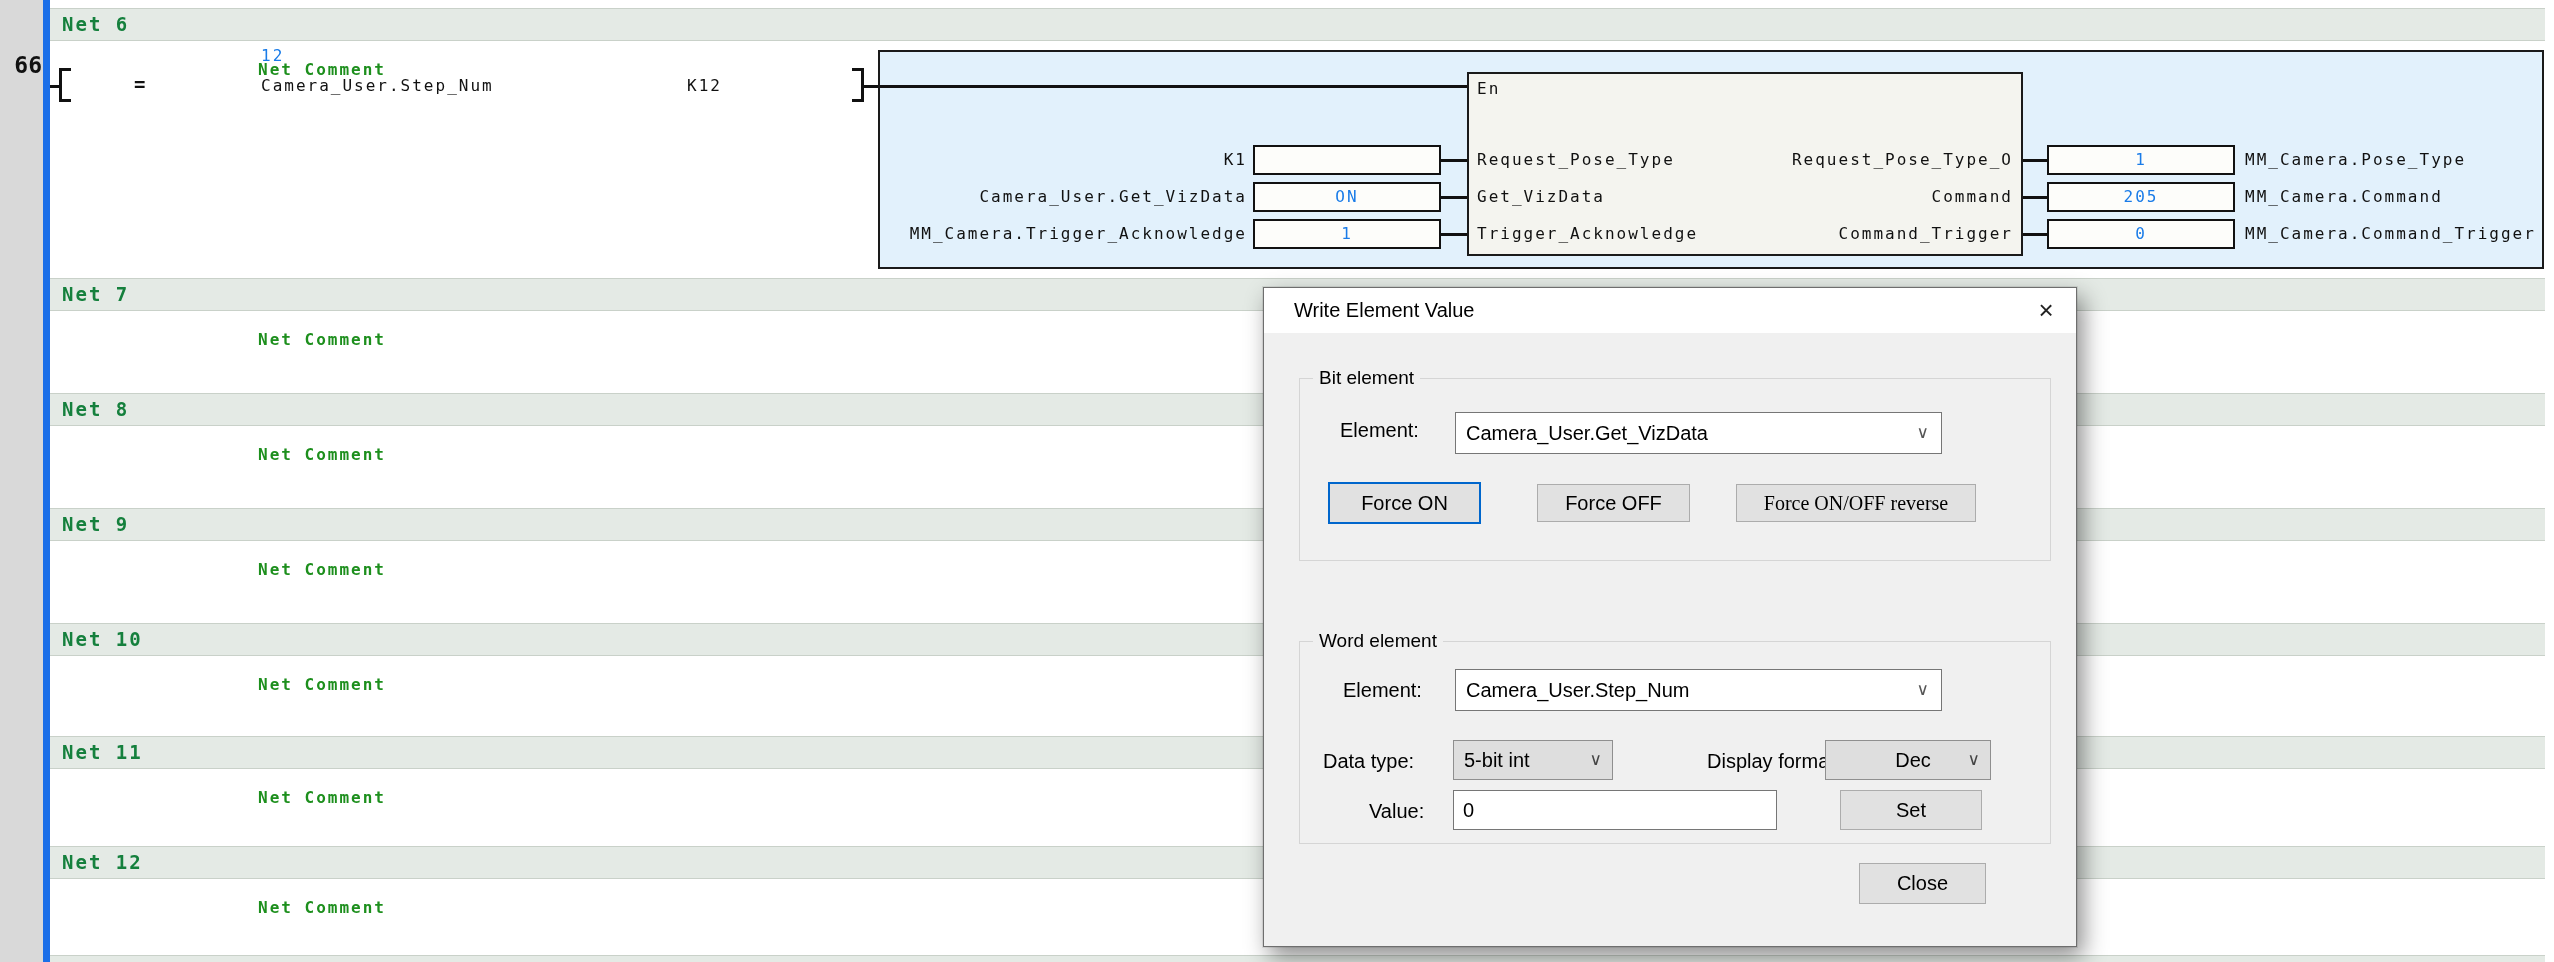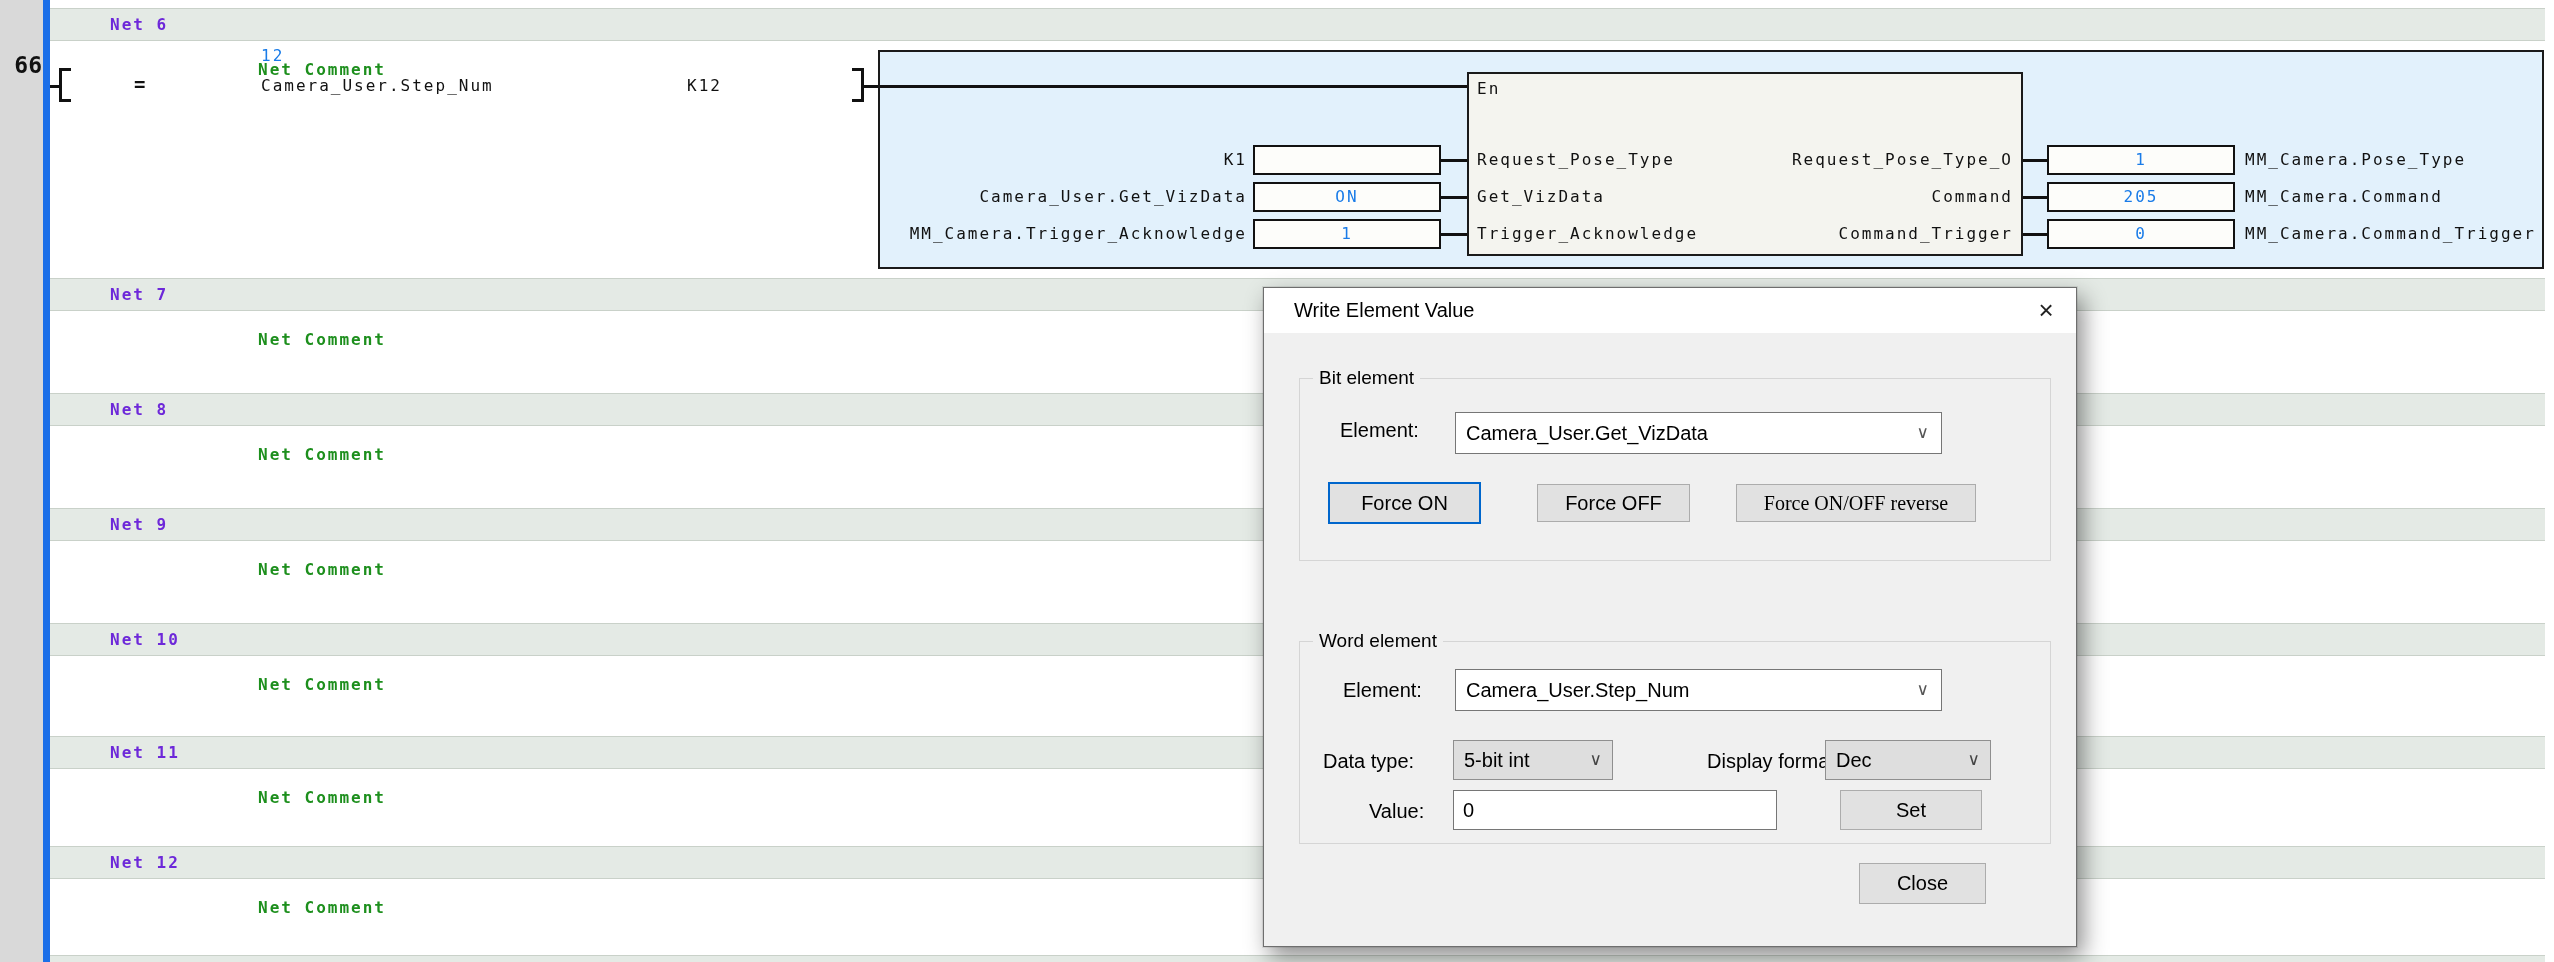--- a/index.html
+++ b/index.html
@@ -8,22 +8,22 @@
             font-family:"DejaVu Sans Mono", monospace; }
 
   
   .gutter   { position:absolute; left:0; top:0; width:43px; height:962px; background:#d9d9d9; }
   .rail     { position:absolute; left:43px; top:0; width:7px; height:962px; background:#1b6fe8; }
   .rung-num { position:absolute; left:2px; width:40px; text-align:right;
               font-size:23px; font-weight:bold; color:#111; letter-spacing:0; }
 
   .net-header { position:absolute; left:50px; width:2495px; height:33px;
                 background:#e4eae5; border-top:1px solid #c9d1c9; border-bottom:1px solid #c9d1c9; }
-  .net-label  { position:absolute; left:12px; top:0; line-height:31px; font-size:16px;
-                font-weight:bold; color:#6d28d9; letter-spacing:2px;margin-left:48px; }
+  .net-label  { position:absolute; left:12px; top:0; line-height:31px; font-size:19px;
+                font-weight:bold; color:#15803d; letter-spacing:2px; }
   .net-comment{ position:absolute; left:208px; top:0; line-height:31px; font-size:16px;
                 font-weight:bold; color:#1d8f1d; letter-spacing:2px;margin-top:45px; }
 
   .lad-txt { position:absolute; font-size:16px; line-height:20px; color:#111; letter-spacing:2px; white-space:nowrap; }
   .mon-val { color:#1a7ce8; }
   .hwire   { position:absolute; height:3px; background:#111; }
   .brk-l   { position:absolute; width:12px; height:34px;
              border-left:3px solid #111; border-top:3px solid #111; border-bottom:3px solid #111; }
   .brk-r   { position:absolute; width:12px; height:34px;
              border-right:3px solid #111; border-top:3px solid #111; border-bottom:3px solid #111; }
@@ -179,21 +179,21 @@
       <div class="combo" style="left:155px; top:27px; width:487px;">
         <span>Camera_User.Step_Num</span>
         <span class="chev">∨</span>
       </div>
       <span class="dlabel" style="left:23px; top:108px;">Data type:</span>
       <div class="ddown" style="left:153px; top:98px; width:160px;">
         <span>5-bit int</span>
         <span class="chev">∨</span>
       </div>
       <span class="dlabel" style="left:359px; top:108px;margin-left:48px;">Display format:</span>
-      <div class="ddown" style="left:525px; top:98px; width:166px;">
+      <div class="ddown" style="left:525px; top:98px; width:166px;text-align:center;">
         <span>Dec</span>
         <span class="chev">∨</span>
       </div>
       <span class="dlabel" style="left:69px; top:158px;">Value:</span>
       <div class="tinput" style="left:153px; top:148px; width:324px;">0</div>
       <div class="btn" style="left:540px; top:148px; width:142px; height:40px;">Set</div>
     </div>
 
     <div class="btn" style="left:595px; top:575px; width:127px; height:41px;">Close</div>
   </div>

